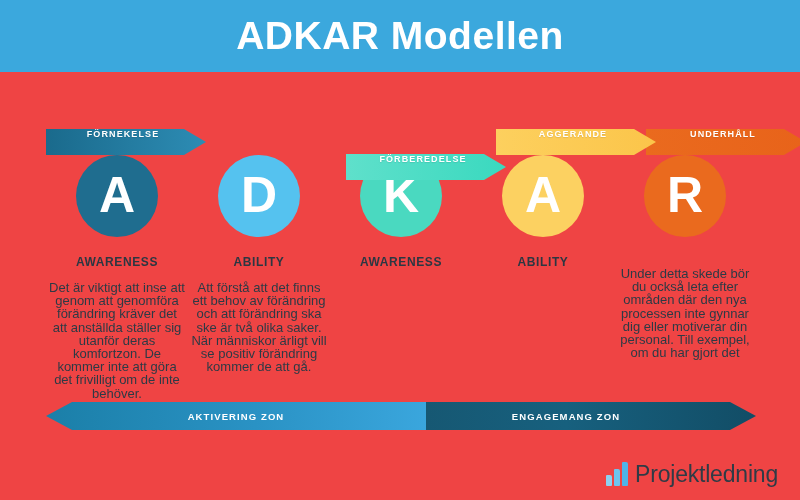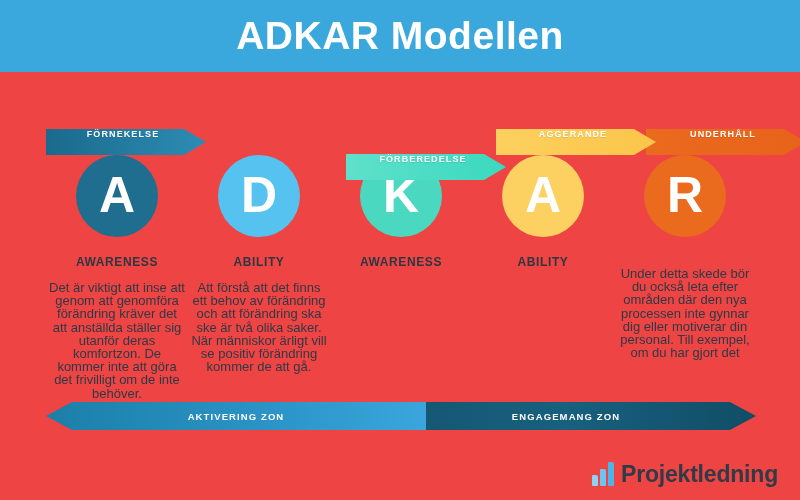--- a/index.html
+++ b/index.html
@@ -180,21 +180,20 @@
   }
 
   
   #footer-logo {
     position: absolute;
     right: 22px;
     bottom: 14px;
     display: flex;
     align-items: center;
     gap: 7px;
-    font-weight: bold;
   }
   #logo-bars {
     display: flex;
     align-items: flex-end;
     gap: 2px;
     height: 24px;
   }
   #logo-bars span {
     display: block;
     width: 6px;

